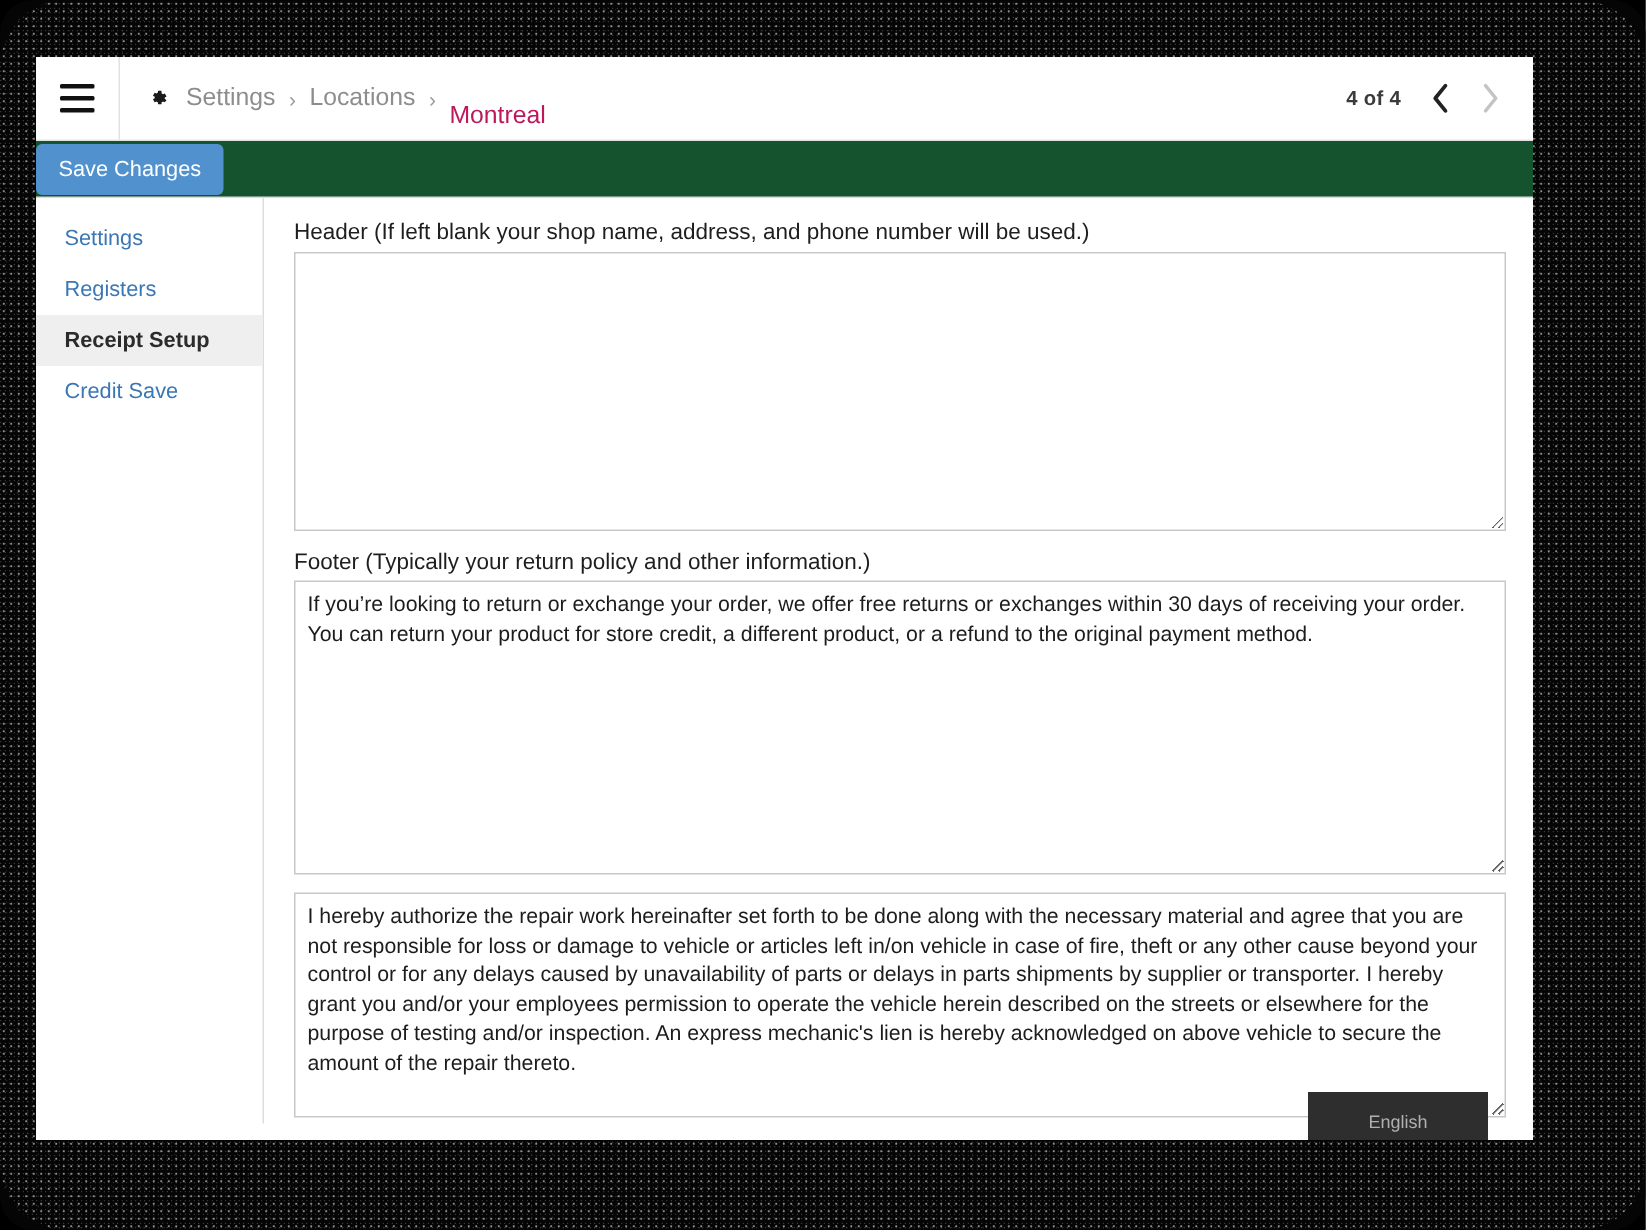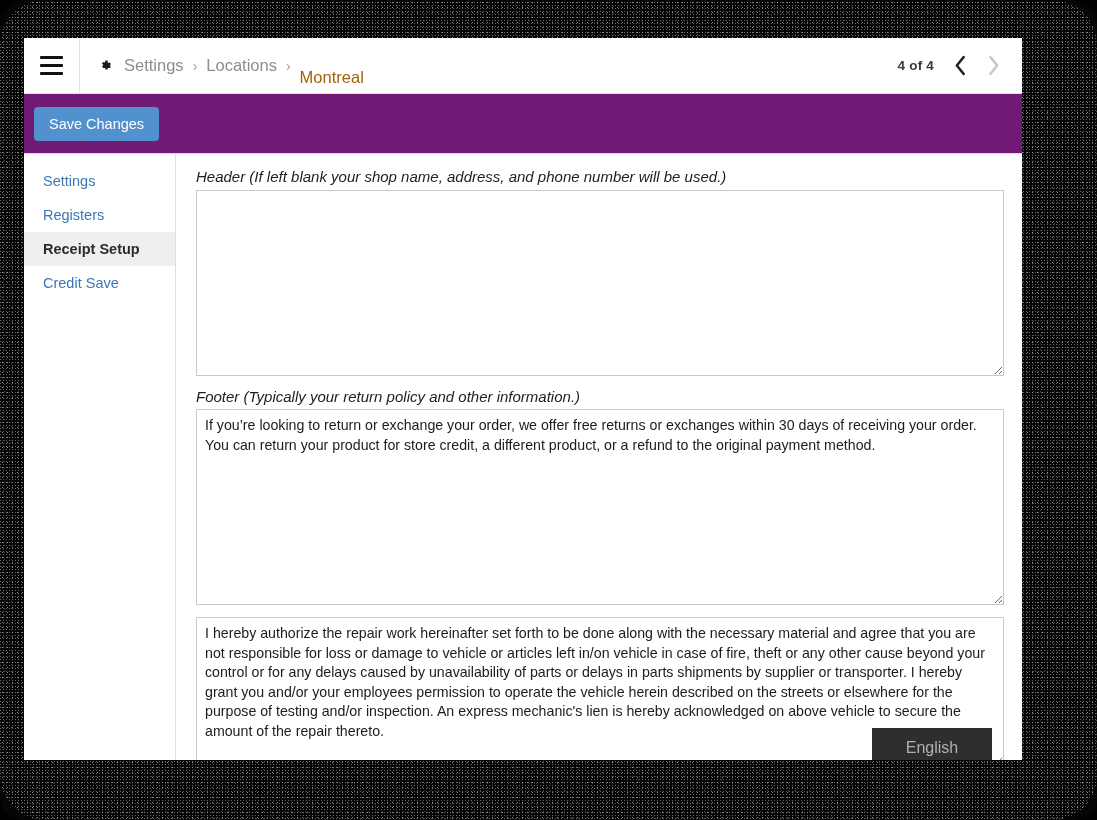--- a/index.html
+++ b/index.html
@@ -75,47 +75,46 @@
     padding-left: 18px;
     font-size: 16.5px;
   }
   .gear {
     width: 17px; height: 17px;
     display: block;
     fill: #1a1a1a;
   }
   .crumb-link { color: #8d8d8d; cursor: pointer; }
   .crumb-sep  { color: #9a9a9a; font-size: 14px; }
-  .crumb-current { color: #a16207; margin-top: 23px; }
+  .crumb-current { color: #be185d; margin-top: 23px; }
 
   #pager {
     margin-left: auto;
     display: flex;
     align-items: center;
     gap: 20px;
     padding-right: 22px;
   }
   #pager-label {
     font-size: 13.5px;
     font-weight: bold;
     color: #3b3b3b;
     letter-spacing: .2px;
   }
   .chev { width: 13px; height: 21px; display: block; }
   .chev.prev { stroke: #222222; cursor: pointer; }
   .chev.next { stroke: #c4c4c4; cursor: default; }
 
   
   #toolbar {
-    height: 60px;
-    background: #701a75;
+    height: 38px;
+    background: #14532d;
     border-bottom: 1px solid #dcdcdc;
     display: flex;
     align-items: center;
-    padding-left: 10px;
   }
   #save-changes-button {
     background: #5191ce;
     color: #ffffff;
     border: none;
     border-radius: 4px;
     font-family: "Liberation Sans", sans-serif;
     font-size: 14.5px;
     padding: 9px 15px;
     cursor: pointer;
@@ -146,21 +145,20 @@
   #content {
     flex: 1;
     padding: 14px 18px 0 20px;
     overflow: hidden;
   }
   .field-label {
     font-size: 15px;
     color: #1e1e1e;
     margin-bottom: 5px;
     display: block;
-    font-style: italic;
   }
   .field-label.tight { margin-bottom: 4px; }
   .ta {
     width: 100%;
     display: block;
     border: 1px solid #c8c8c8;
     font-family: "Liberation Sans", sans-serif;
     font-size: 14.2px;
     line-height: 19.5px;
     color: #1c1c1c;
@@ -175,21 +173,21 @@
 
   
   #language-button {
     position: absolute;
     right: 30px;
     bottom: -8px;
     width: 120px;
     height: 40px;
     background: #2e2e2e;
     color: #b0b0b0;
-    font-size: 16px;
+    font-size: 12px;
     display: flex;
     align-items: center;
     justify-content: center;
     cursor: pointer;
   }
 </style>
 </head>
 <body>
 
 <div id="frame">

